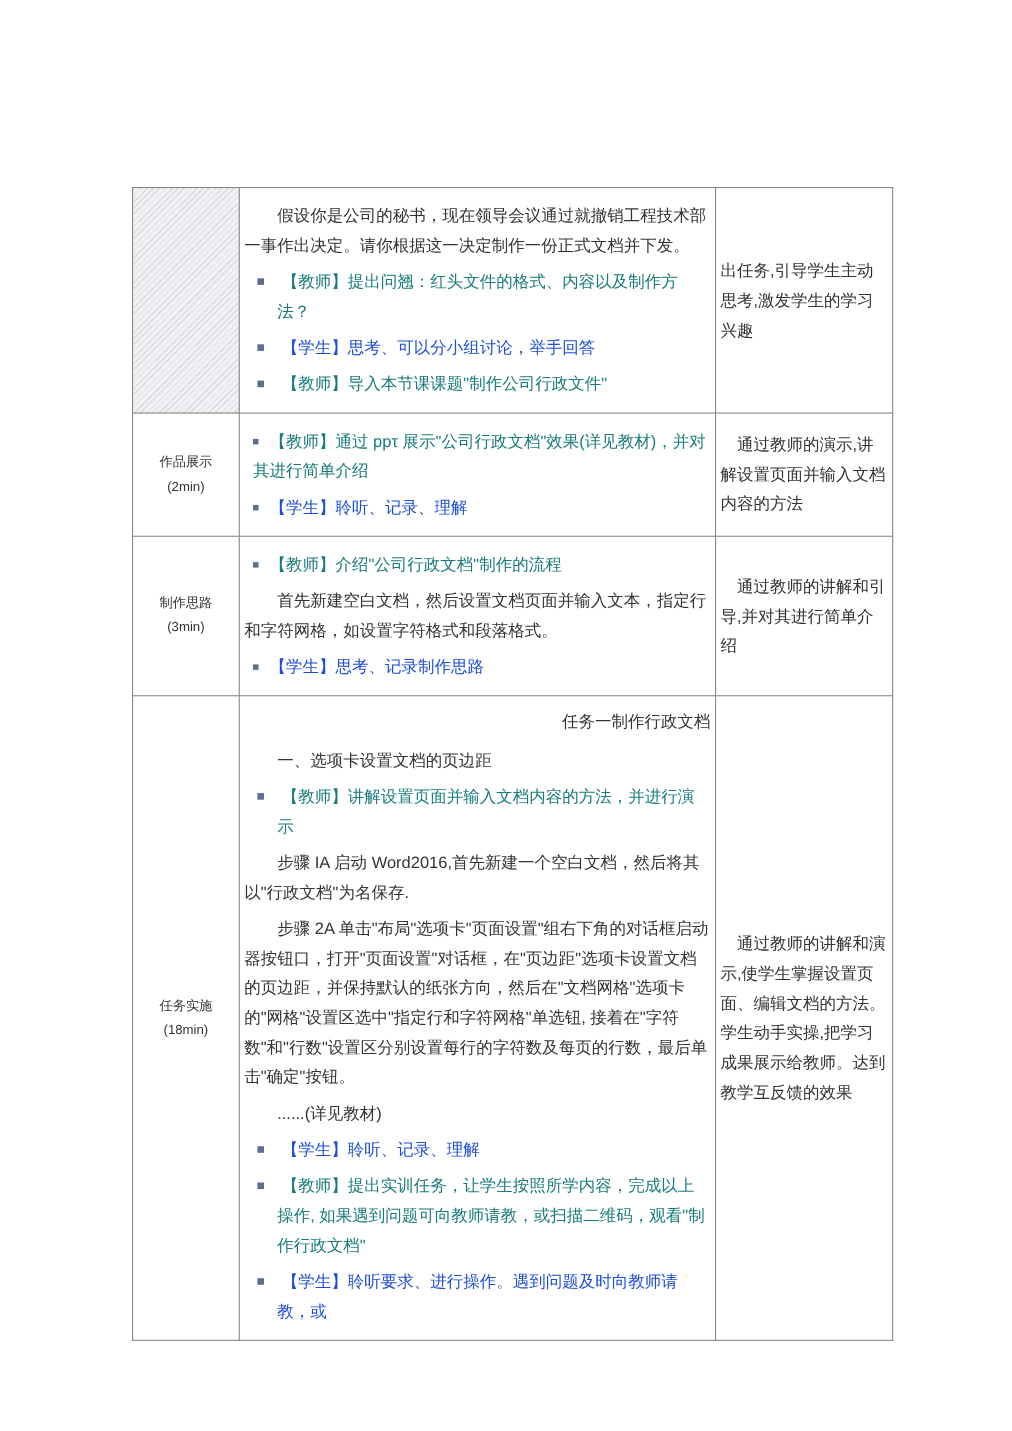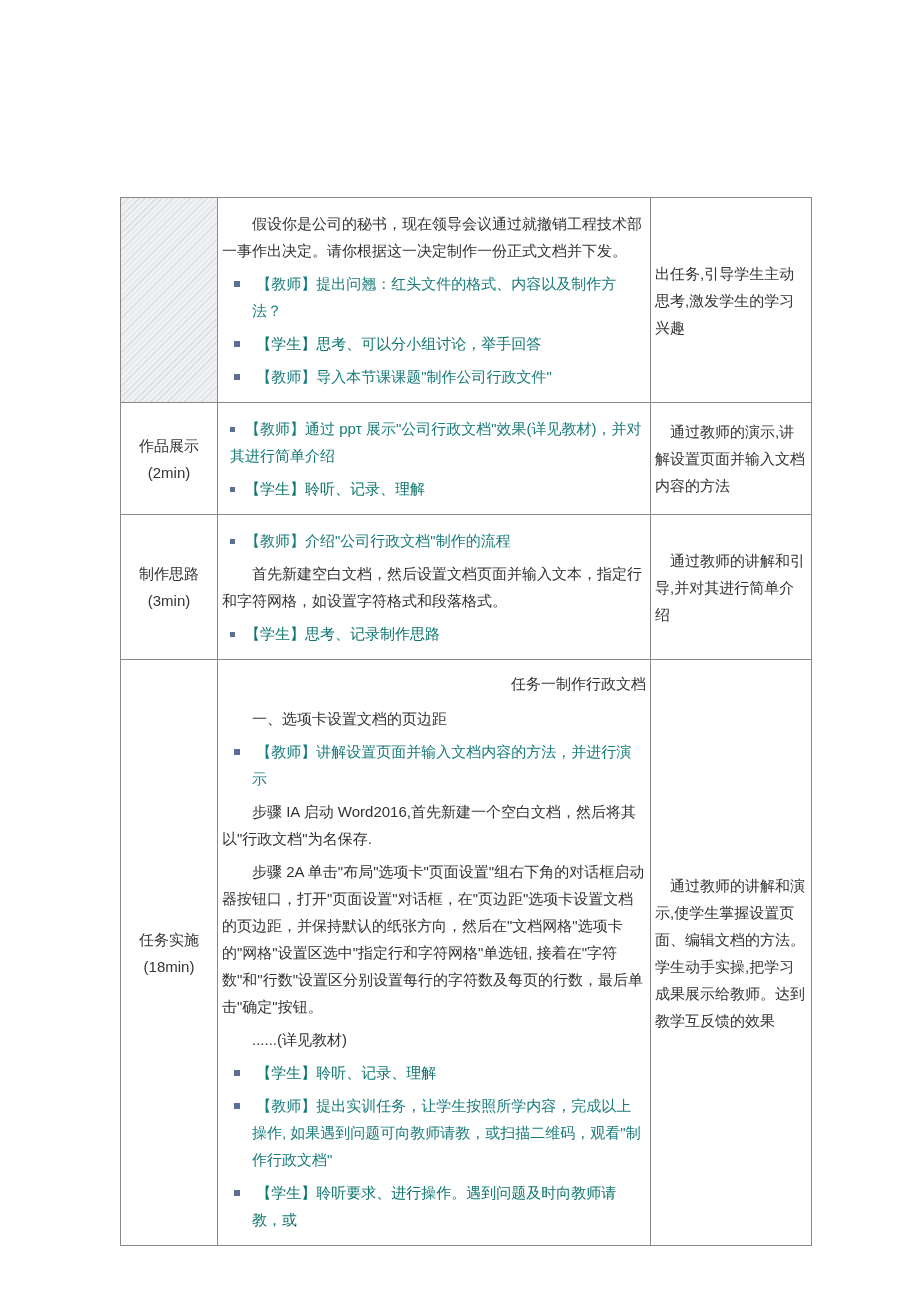--- a/index.html
+++ b/index.html
@@ -7,38 +7,37 @@
     padding: 0;
     background: #ffffff;
     font-family: "Microsoft YaHei", "SimSun", sans-serif;
     font-size: 15px;
     color: #333;
     width: 920px;
     line-height: 1.8;
   }
   .page {
     padding: 170px 108px 50px 120px;
-    margin-top: 27px;
   }
   table {
     border-collapse: collapse;
     width: 100%;
     table-layout: fixed;
   }
   td {
     border: 1px solid #888;
     vertical-align: top;
     padding: 6px 4px;
     word-break: break-all;
   }
   td.col-left {
     width: 88px;
     text-align: center;
     vertical-align: middle;
-    font-size: 15px;
+    font-size: 12px;
   }
   td.col-mid {
     width: 424px;
   }
   td.col-right {
     width: 152px;
     vertical-align: middle;
     font-size: 15px;
   }
   
@@ -62,21 +61,21 @@
   }
   .bullet-sm {
     display: inline-block;
     width: 5px; height: 5px;
     background: #5a6f91;
     margin-right: 10px;
     vertical-align: middle;
     margin-top: -2px;
   }
   .teal { color: #197b7b; }
-  .olive { color: #0f766e; }
+  .olive { color: #1d4ed8; }
   .p { margin: 6px 0; }
   .title-line { text-align: right; margin: 4px 0 8px 0;}
 </style>
 </head>
 <body>
 
 <div class="page">
 <table>
 
 <tbody>

